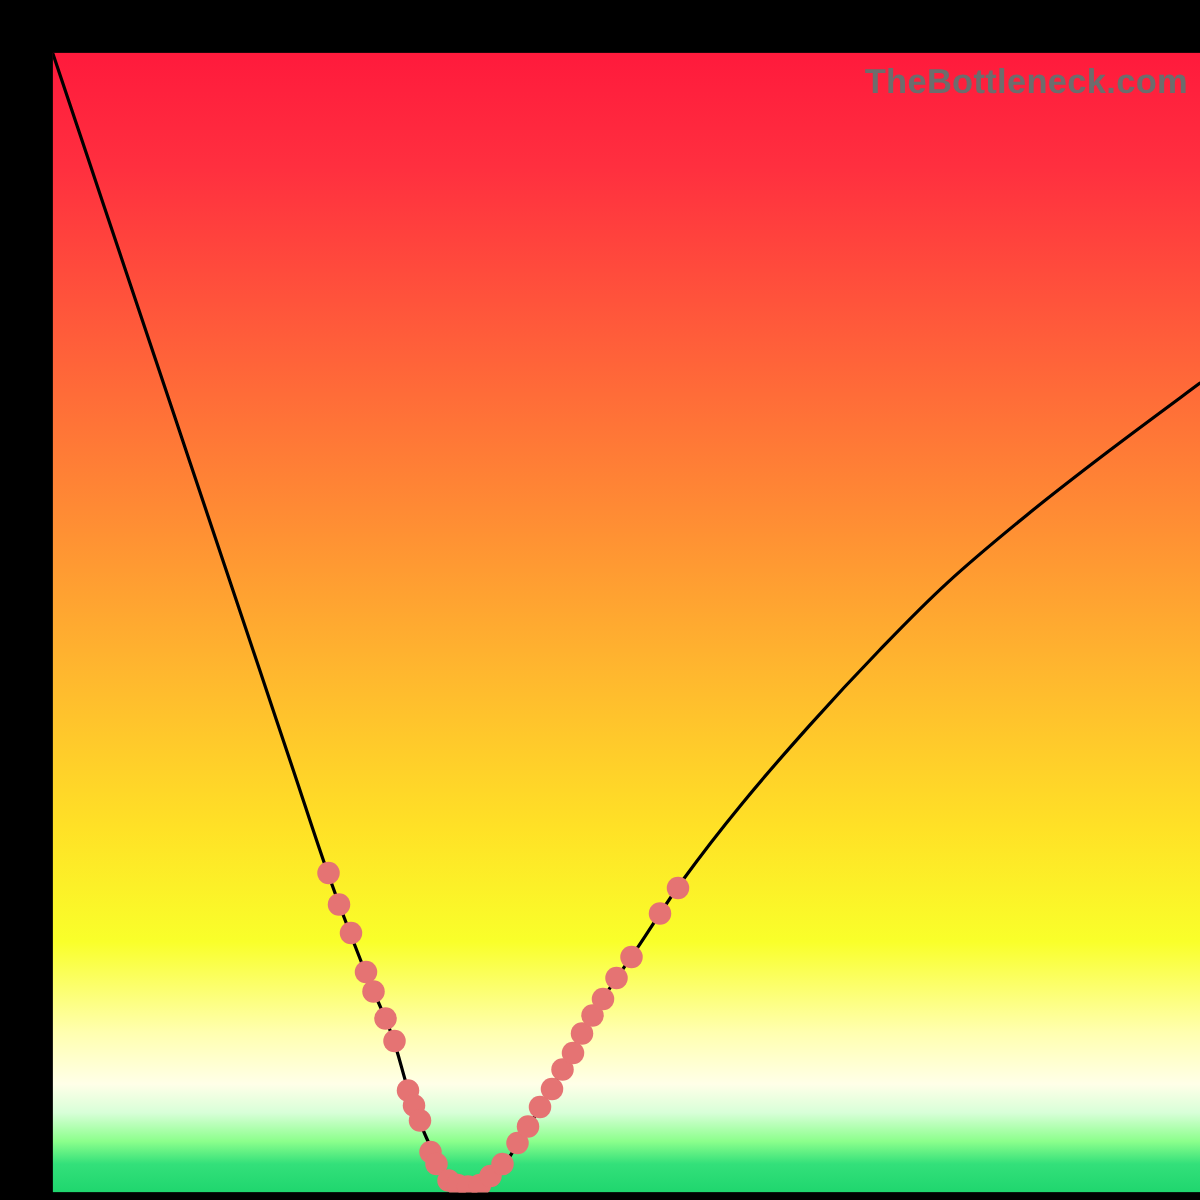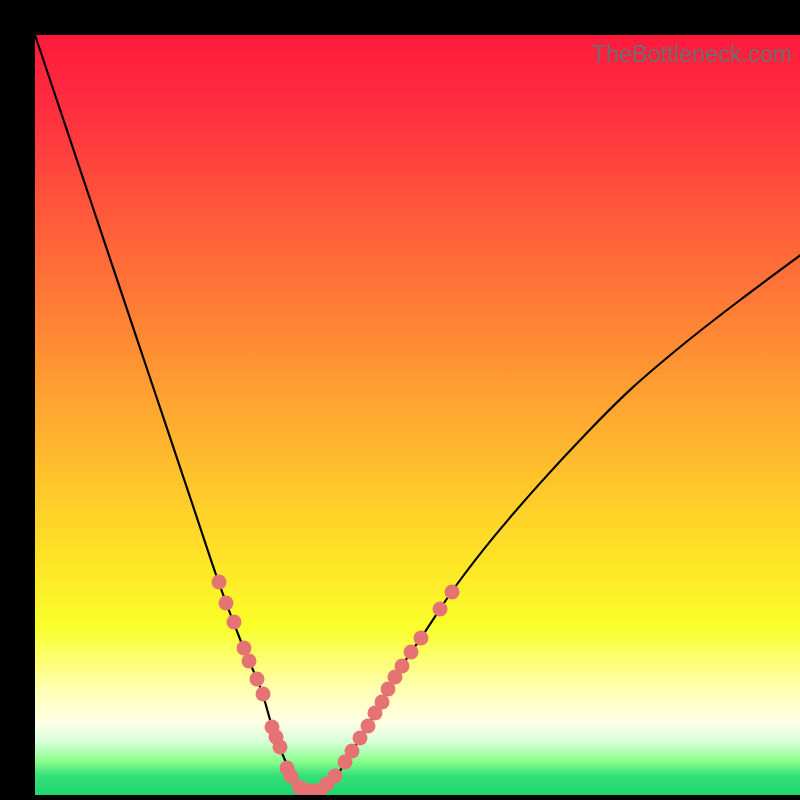--- a/index.html
+++ b/index.html
@@ -30,21 +30,21 @@
     left: 0; top: 0;
     width: 100%;
     height: 100%;
   }
   .watermark {
     position: absolute;
     top: 6px;
     right: 8px;
     color: #6d6d6d;
     font-size: 23px;
-    font-weight: 400;
+    font-weight: 700;
     letter-spacing: 0.2px;
   }
   svg.curve {
     position: absolute;
     left: 0; top: 0;
     width: 100%; height: 100%;
   }
   .dot {
     position: absolute;
     width: 15px;

